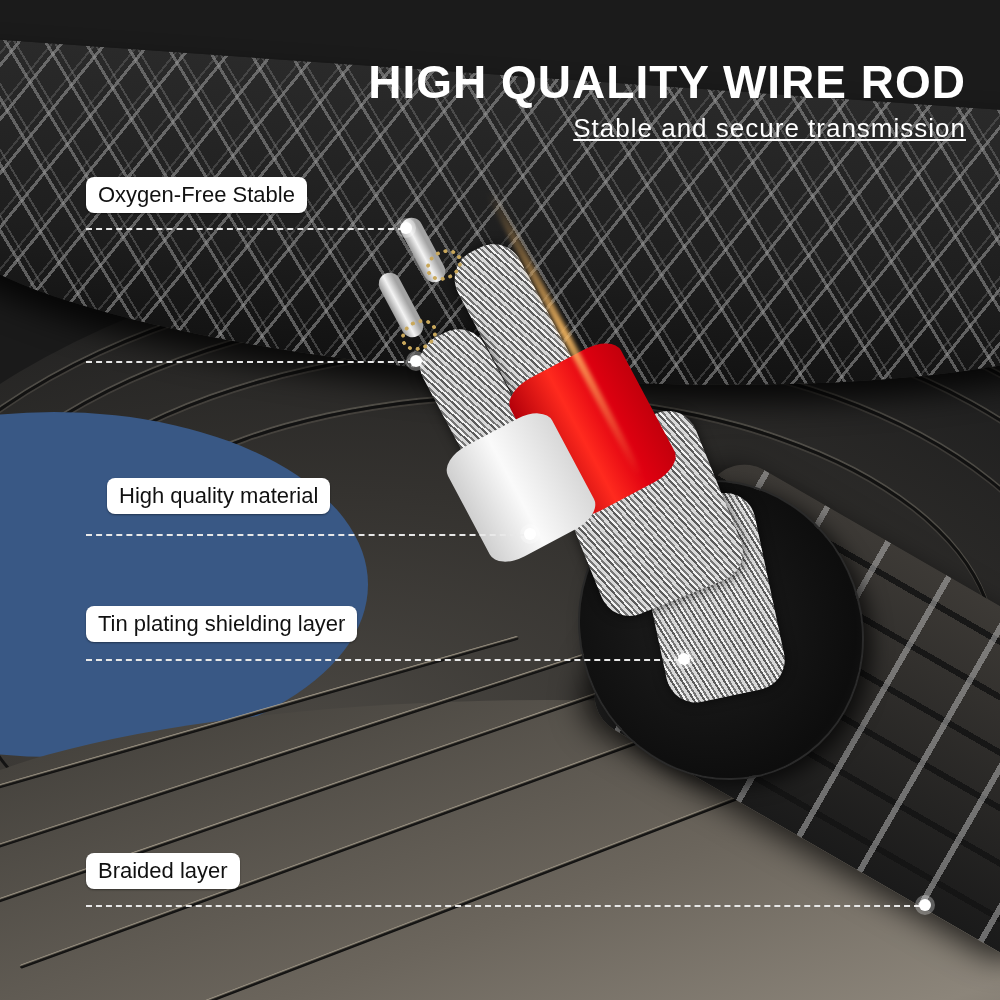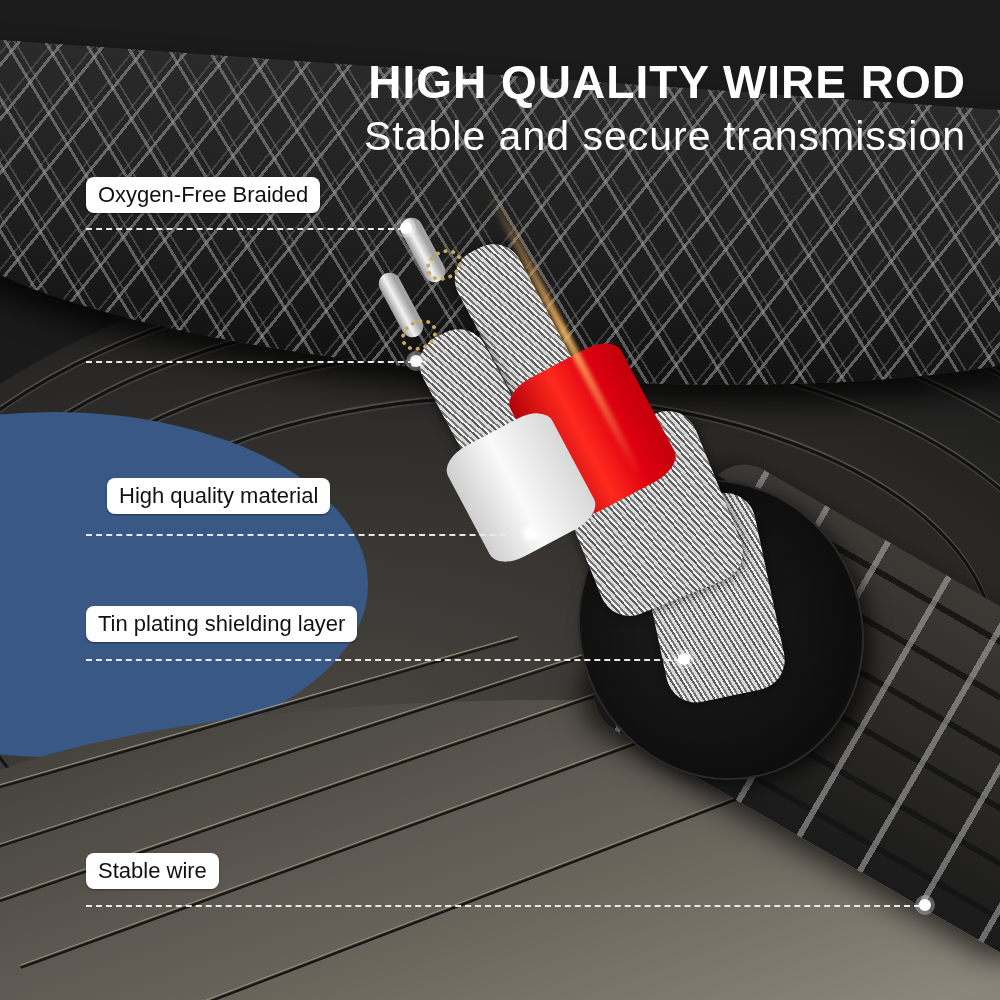--- a/index.html
+++ b/index.html
@@ -113,23 +113,24 @@
 
   
   .headline {
     position: absolute; right: 34px; top: 55px;
     color: #ffffff; font-weight: 700; font-size: 46px; letter-spacing: 1px;
     font-family: "Liberation Sans", "DejaVu Sans", sans-serif;
     white-space: nowrap;
   }
   .subhead {
     position: absolute; right: 34px; top: 113px;
-    color: #ffffff; font-size: 41px; letter-spacing: 1px;
+    color: #ffffff; font-size: 26px; letter-spacing: 1px;
     font-family: "Liberation Sans", "DejaVu Sans", sans-serif;
     white-space: nowrap;
+    text-decoration: underline;
   }
 
   
   .callout-label {
     position: absolute; left: 86px;
     background: #ffffff; color: #111111;
     border-radius: 8px; padding: 4px 12px;
     font-size: 22px; line-height: 28px; white-space: nowrap;
     box-shadow: 0 1px 2px rgba(0,0,0,.4);
   }
@@ -176,32 +177,32 @@
   <div class="glow"></div>
 
   <div class="copper-tip" style="left:412px;top:215px;"></div>
   <div class="copper-tip" style="left:390px;top:270px;"></div>
   <div class="tin-ring" style="left:425px;top:250px;"></div>
   <div class="tin-ring" style="left:400px;top:320px;"></div>
 
   <div class="headline">HIGH QUALITY WIRE ROD</div>
   <div class="subhead">Stable and secure transmission</div>
 
-  <div class="callout-label" style="top:177px;">Oxygen-Free Braided</div>
+  <div class="callout-label" style="top:177px;">Oxygen-Free Stable</div>
   <div class="callout-line" style="top:228px;width:318px;"></div>
   <div class="callout-dot" style="left:400px;top:222px;"></div>
 
   <div class="callout-line" style="top:361px;width:328px;"></div>
   <div class="callout-dot" style="left:410px;top:355px;"></div>
 
   <div class="callout-label" style="top:478px;margin-left:21px;">High quality material</div>
   <div class="callout-line" style="top:534px;width:440px;"></div>
   <div class="callout-dot" style="left:524px;top:528px;"></div>
 
   <div class="callout-label" style="top:606px;">Tin plating shielding layer</div>
   <div class="callout-line" style="top:659px;width:594px;"></div>
   <div class="callout-dot" style="left:678px;top:653px;"></div>
 
-  <div class="callout-label" style="top:853px;">Stable wire</div>
+  <div class="callout-label" style="top:853px;">Braided layer</div>
   <div class="callout-line" style="top:905px;width:834px;"></div>
   <div class="callout-dot" style="left:919px;top:899px;"></div>
 
 </div>
 
 </body></html>

